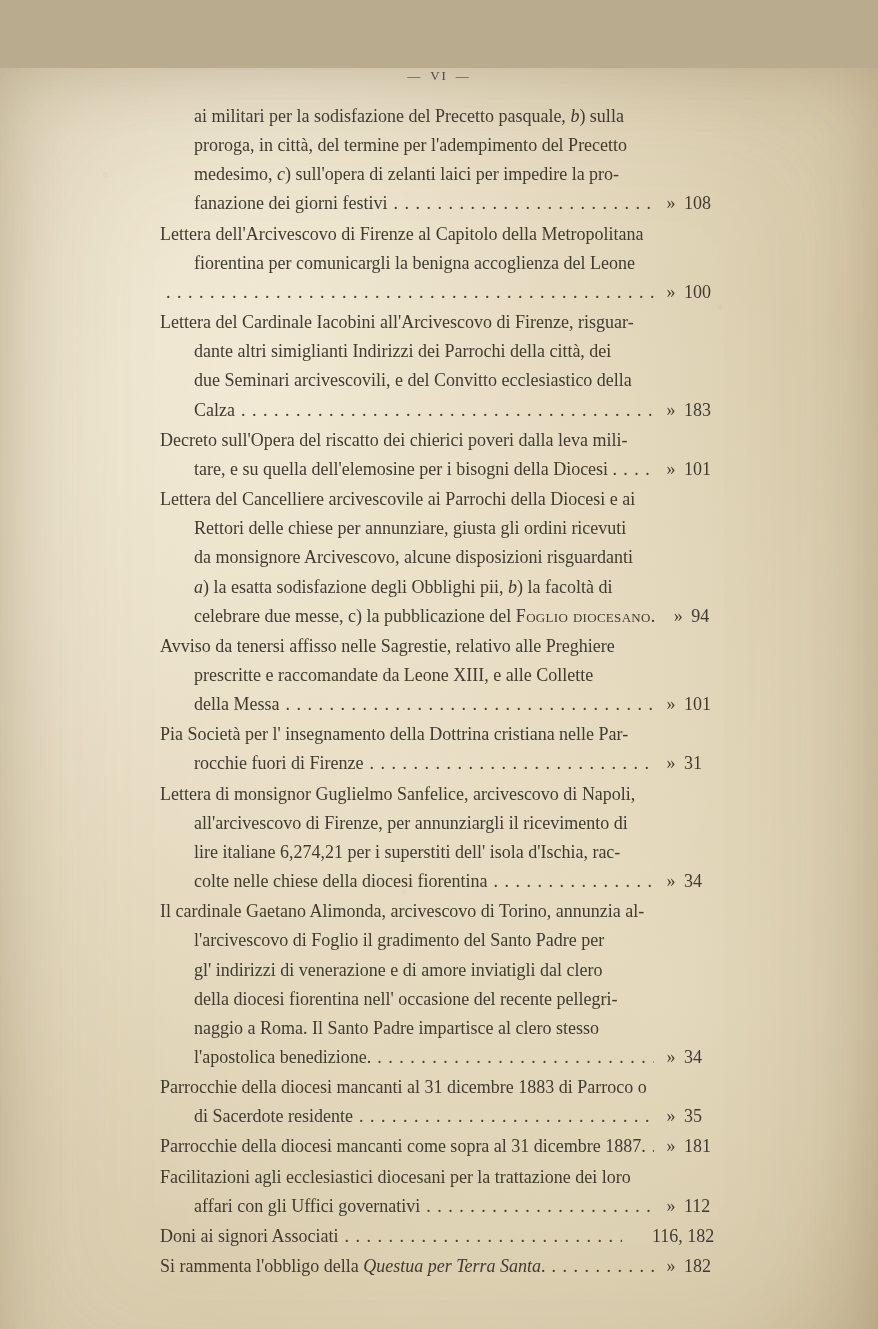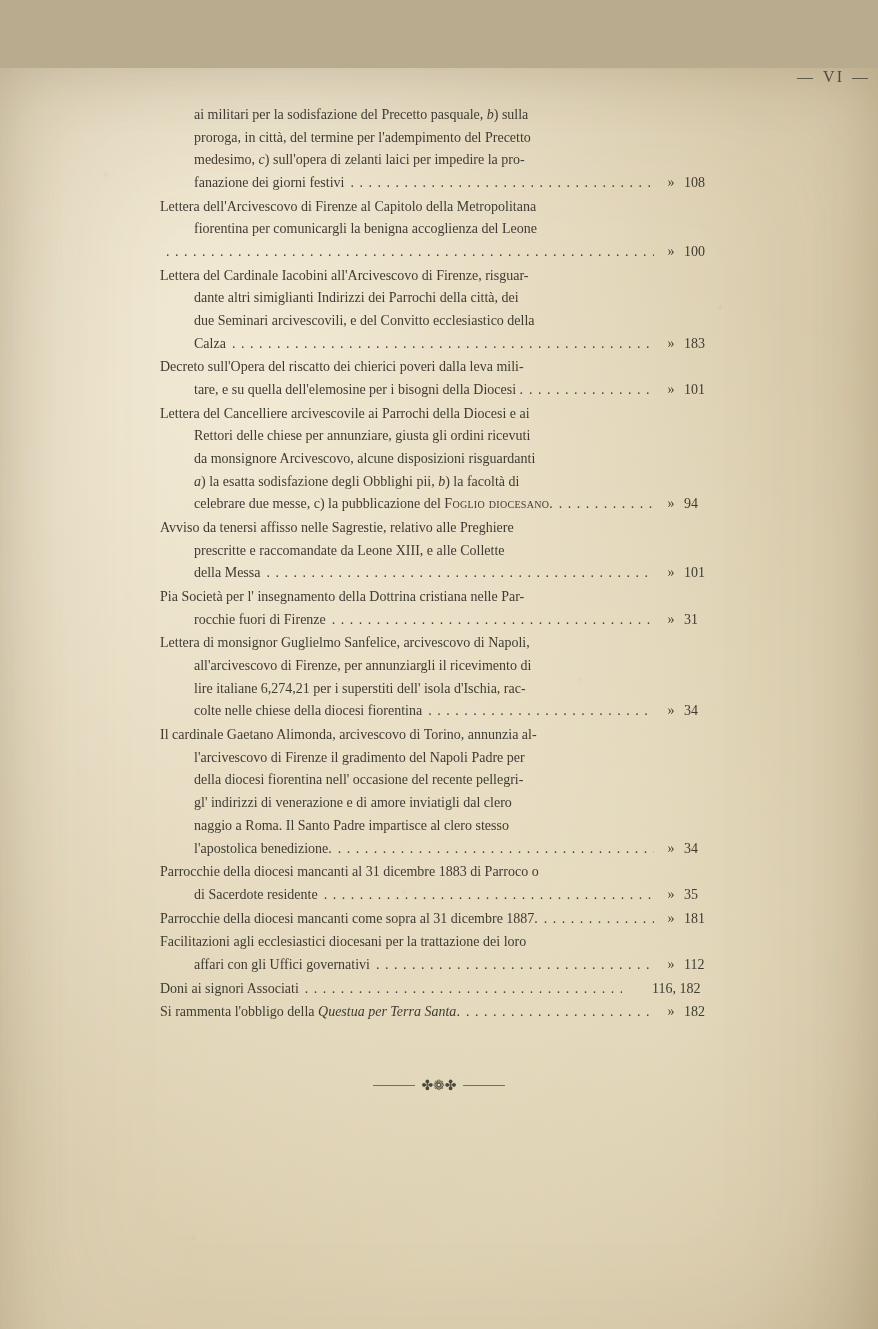--- a/index.html
+++ b/index.html
@@ -48,37 +48,37 @@
       inset 0 0 160px rgba(120,100,65,0.18);
   }
 
   .content {
     position: relative;
     z-index: 3;
     padding: 0;
   }
 
   .folio {
-    text-align: right;
-    font-size: 16px;
+    text-align: center;
+    font-size: 13px;
     letter-spacing: 2px;
     color: #4e4a42;
     margin-top: 68px;
     font-variant: small-caps;
   }
   .folio .dash {
     display: inline-block;
     margin: 0 8px;
     color: #4e4a42;
   }
 
   .toc {
     margin: 18px 140px 0 160px;
     color: #3f3b33;
-    font-size: 14px;
+    font-size: 18px;
     line-height: 1.62;
   }
 
   .entry {
     position: relative;
     margin-bottom: 1px;
   }
   .entry .body {
     text-align: left;
   }
@@ -303,27 +303,27 @@
               <span class="pg">34</span>
             </div>
           </div>
         </div>
         <div class="entry">
           <div class="body">
             <div class="line">
               <span class="txt">Il cardinale Gaetano Alimonda, arcivescovo di Torino, annunzia al-</span>
             </div>
             <div class="line indent">
-              <span class="txt">l'arcivescovo di Firenze il gradimento del Napoli Padre per</span>
+              <span class="txt">l'arcivescovo di Foglio il gradimento del Santo Padre per</span>
+            </div>
+            <div class="line indent">
+              <span class="txt">gl' indirizzi di venerazione e di amore inviatigli dal clero</span>
             </div>
             <div class="line indent">
               <span class="txt">della diocesi fiorentina nell' occasione del recente pellegri-</span>
-            </div>
-            <div class="line indent">
-              <span class="txt">gl' indirizzi di venerazione e di amore inviatigli dal clero</span>
             </div>
             <div class="line indent">
               <span class="txt">naggio a Roma. Il Santo Padre impartisce al clero stesso</span>
             </div>
             <div class="line indent">
               <span class="txt">l'apostolica benedizione.</span>
               <span class="leader"></span>
               <span class="guill">»</span>
               <span class="pg">34</span>
             </div>

